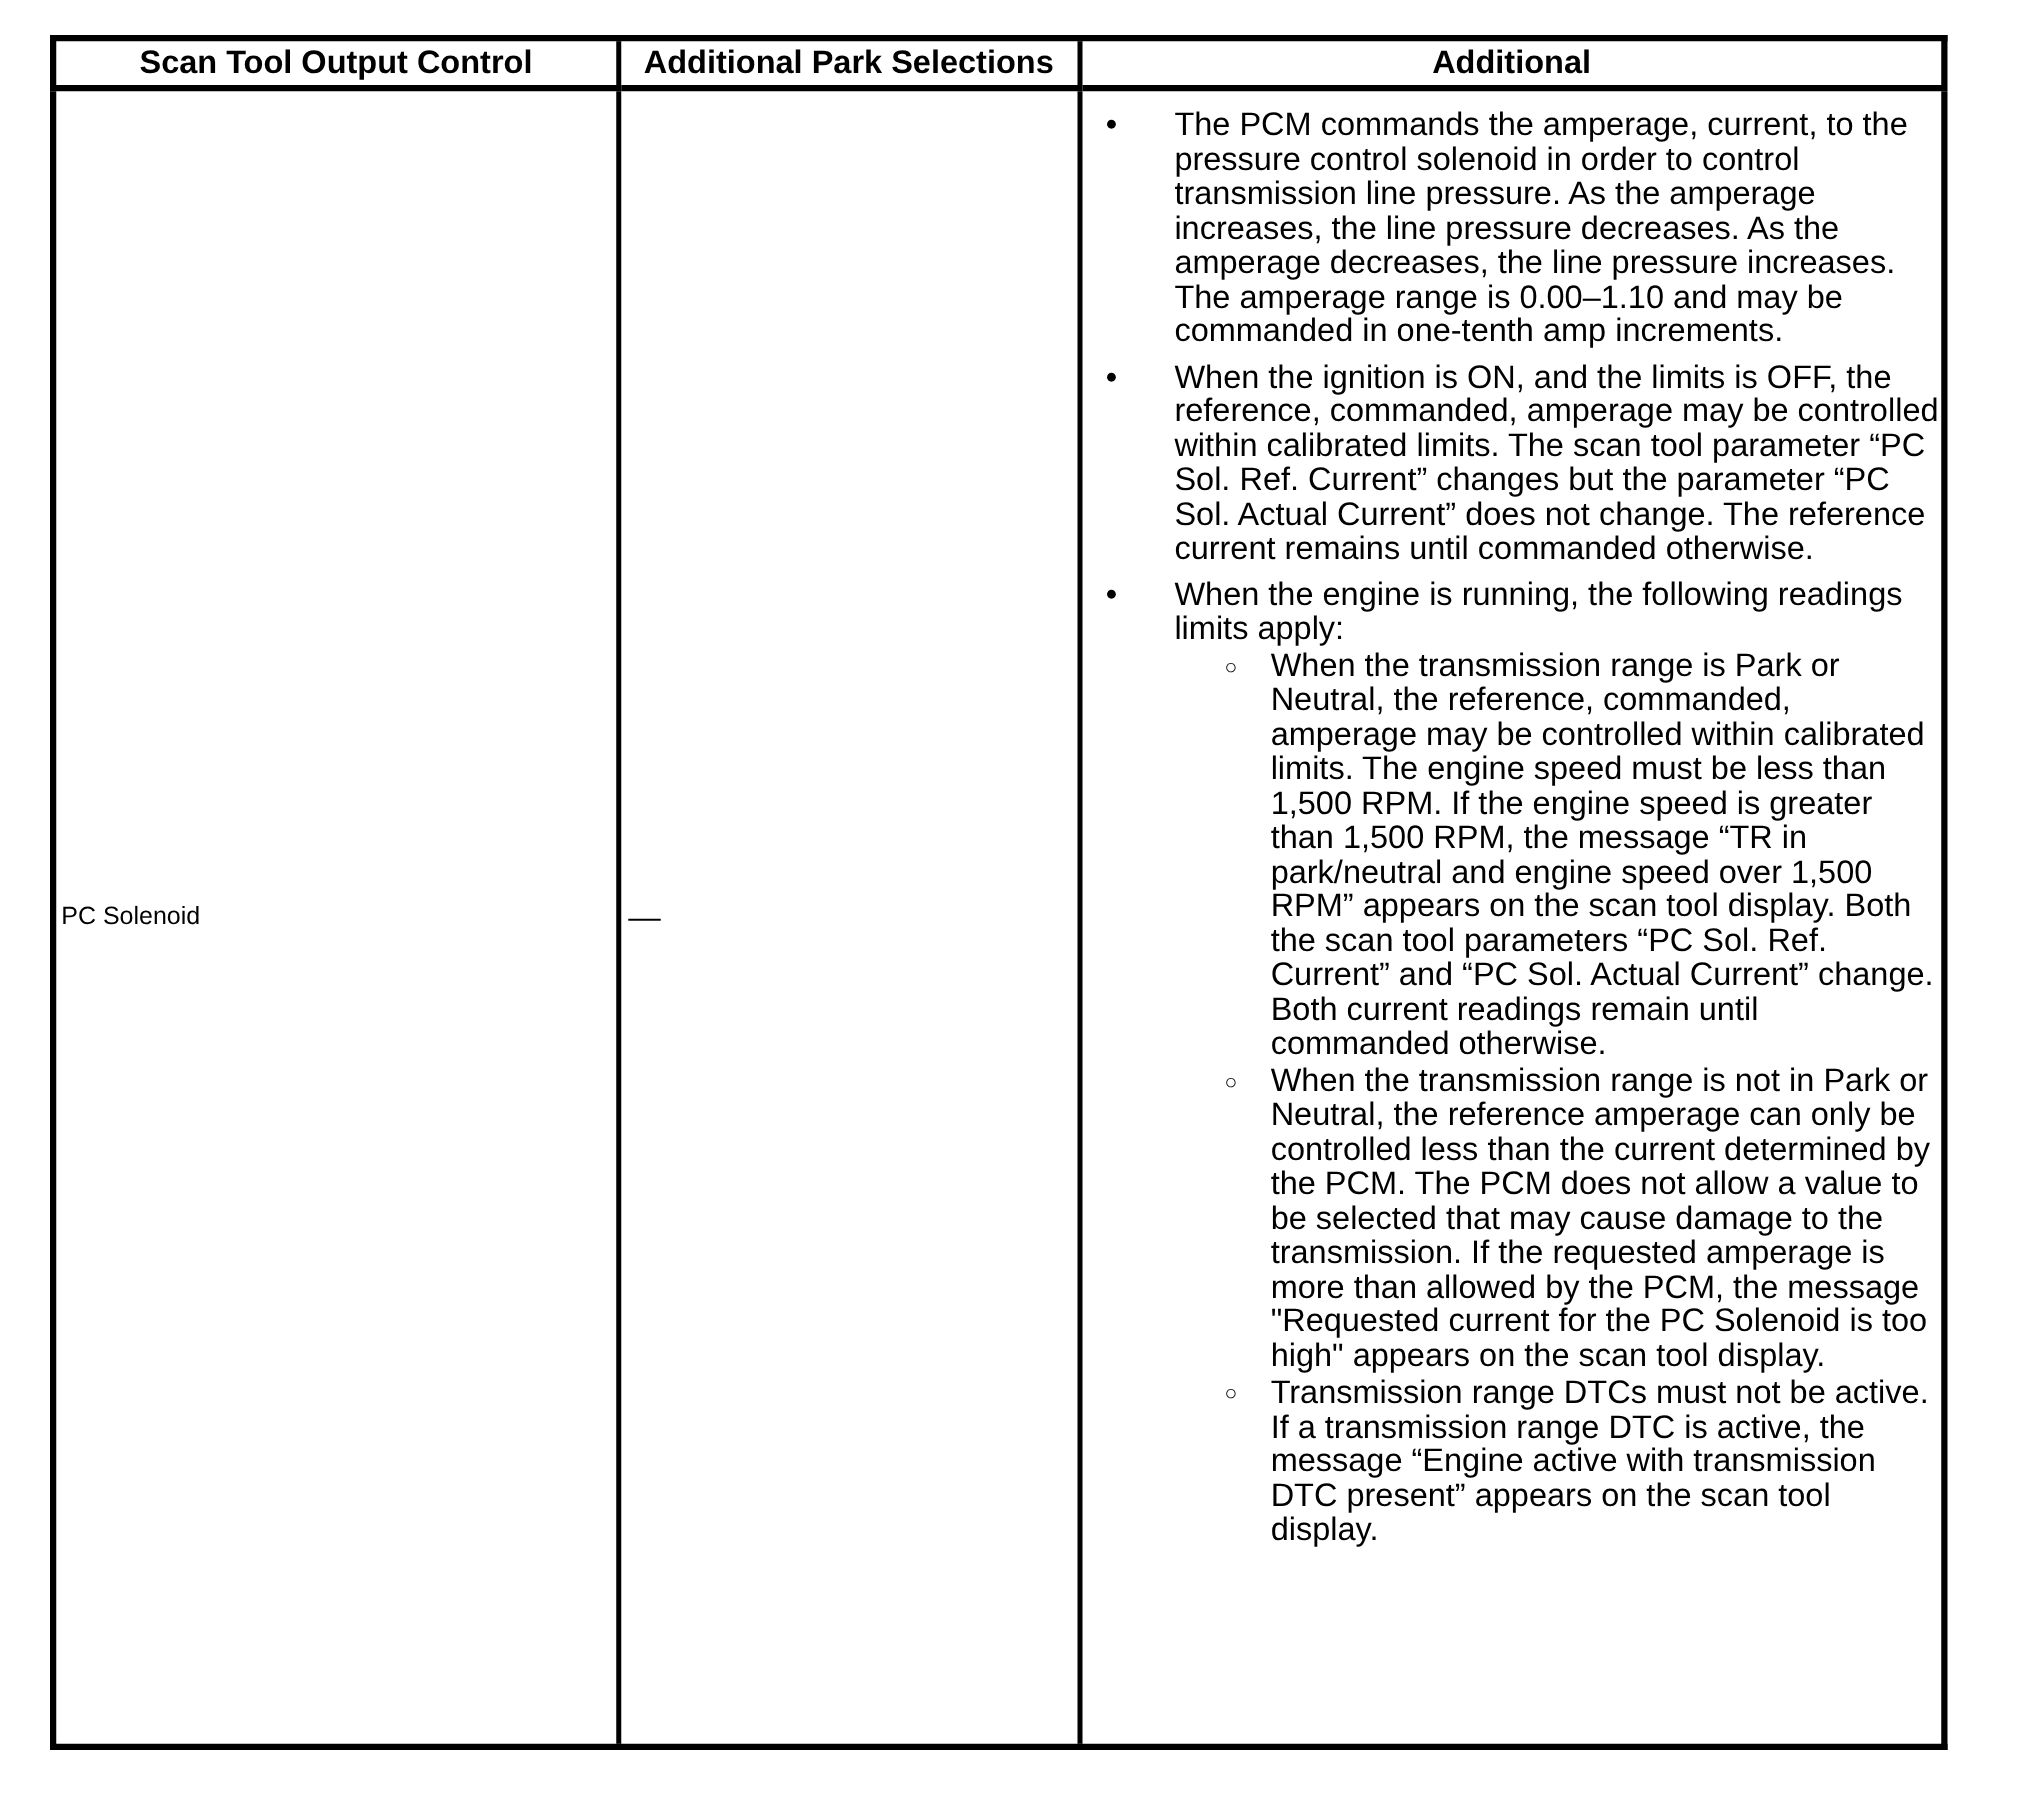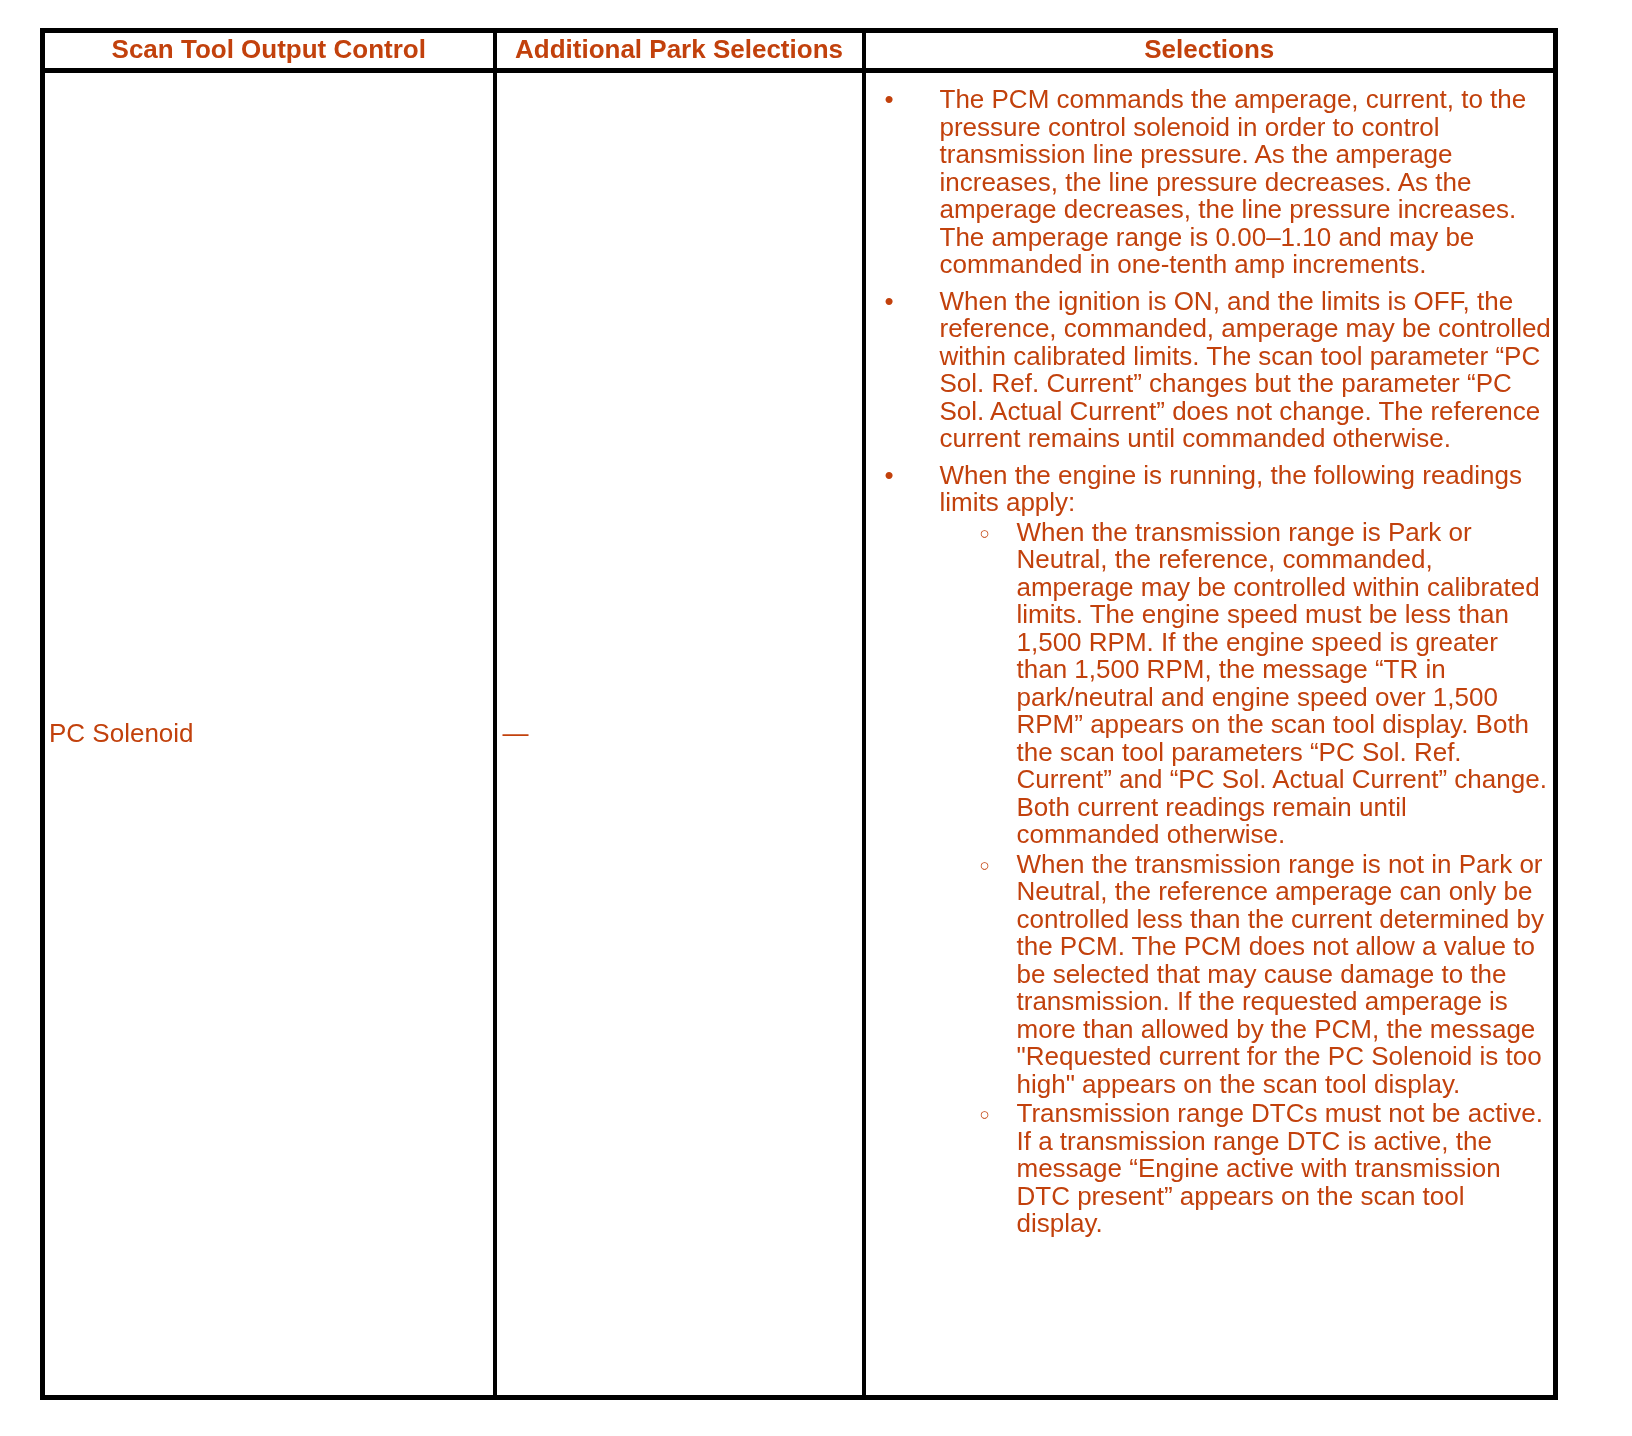--- a/index.html
+++ b/index.html
@@ -3,21 +3,21 @@
 <meta charset="utf-8">
 <style>
   * { box-sizing: border-box; }
   html, body { margin: 0; padding: 0; background: #ffffff; }
   .page {
     position: relative;
     width: 1632px;
     height: 1436px;
     background: #ffffff;
     font-family: "Liberation Sans", "DejaVu Sans", sans-serif;
-    color: #c2410c;
+    color: #000000;
     overflow: hidden;
   }
   table.doc-table {
     position: absolute;
     left: 40px;
     top: 28px;
     width: 1513px;
     height: 1372px;
     border-collapse: collapse;
     table-layout: fixed;
@@ -34,21 +34,21 @@
     text-align: center;
     vertical-align: middle;
     height: 38px;
     padding: 1px 0 3px 0;
     white-space: nowrap;
     overflow: hidden;
   }
   td.cell-control {
     vertical-align: middle;
     padding: 0 2px 0 4px;
-    font-size: 26px;
+    font-size: 20px;
     line-height: 27.5px;
   }
   td.cell-menu {
     vertical-align: middle;
     padding: 0 2px 0 6px;
     font-size: 26px;
     line-height: 27.5px;
   }
   td.cell-desc {
     vertical-align: top;
@@ -98,21 +98,21 @@
   <table class="doc-table">
     <colgroup>
       <col style="width:452px">
       <col style="width:369px">
       <col style="width:692px">
     </colgroup>
     <thead>
       <tr>
         <th>Scan Tool Output Control</th>
         <th>Additional Park Selections</th>
-        <th>Selections</th>
+        <th>Additional</th>
       </tr>
     </thead>
     <tbody>
       <tr>
         <td class="cell-control">
           <span>PC Solenoid</span>
         </td>
         <td class="cell-menu">
           <span>—</span>
         </td>

